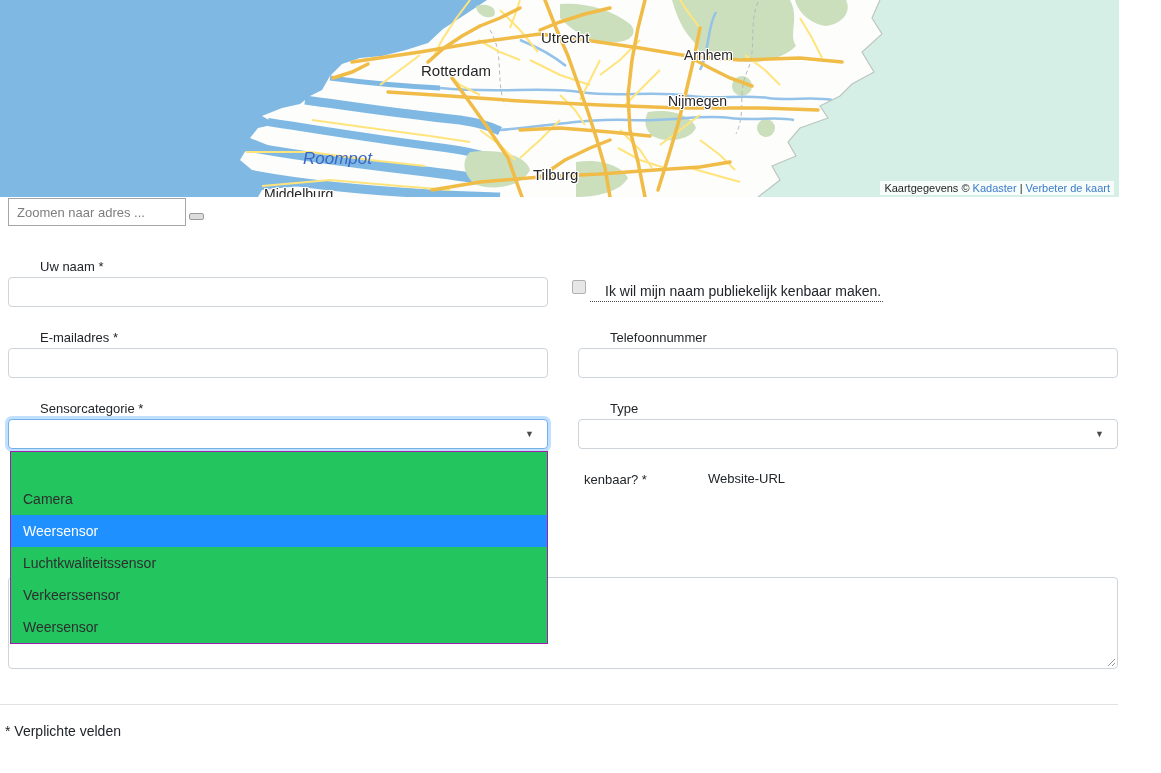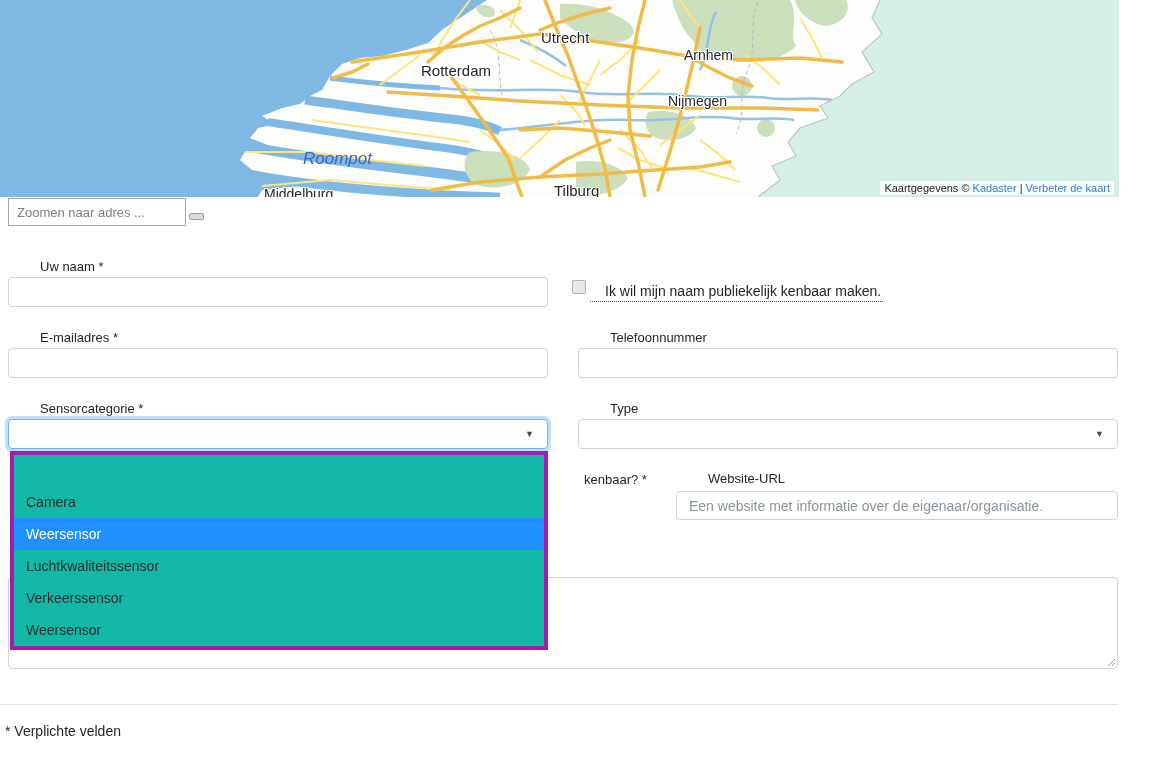--- a/index.html
+++ b/index.html
@@ -34,22 +34,22 @@
   .selectbox { position:absolute; border:1px solid #ced4da; border-radius:4px; background:#fff;
     display:flex; align-items:center; justify-content:flex-end; padding-right:13px; cursor:default; }
   .selectbox.focused { border:1px solid #74b0ea; box-shadow:0 0 0 3px rgba(30,144,255,.28); }
   .chevron { font-size:9px; color:#4a4a4a; line-height:1; }
 
   .checkbox { position:absolute; left:572px; top:280px; width:14px; height:14px;
     background:#e7e7e7; border:1px solid #b1b1b1; border-radius:2px; cursor:pointer; }
   .cb-label { position:absolute; left:590px; top:283px; font-size:14px; color:#212529;
     padding:0 2px 2px 15px; border-bottom:1px dotted #4a4a4a; white-space:nowrap; cursor:pointer; }
 
-  .dropdown { position:absolute; left:10px; top:451px; width:538px; background:#14b8a6;
-    border:4px solid #a21caf; z-index:20; }
+  .dropdown { position:absolute; left:10px; top:451px; width:538px; background:#22c55e;
+    border:1px solid #a21caf; z-index:20; }
   .dropdown .option { height:32px; line-height:32px; padding-left:12px; font-size:14px;
     color:#2e2e2e; cursor:default; white-space:nowrap; }
   .dropdown .option.blank { height:31px; }
   .dropdown .option.selected { background:#1e90ff; color:#fff; }
 
   .textarea { position:absolute; left:8px; top:577px; width:1110px; height:92px;
     border:1px solid #ced4da; border-radius:4px; background:#fff; resize:none;
     font-family:"Liberation Sans", sans-serif; font-size:14px; padding:6px 12px; color:#495057; }
   .resize-handle { position:absolute; left:1106px; top:657px; width:10px; height:10px; cursor:nwse-resize; }
 
@@ -147,21 +147,21 @@
       </g>
 
       <path fill="#d5efe7" d="M880,0 L872,18 L882,34 L862,52 L874,72 L852,84 L840,96 L820,106 L828,118 L800,128 L788,142 L796,156 L772,166 L780,180 L758,197 L1119,197 L1119,0 Z"></path>
       <path d="M880,0 L872,18 L882,34 L862,52 L874,72 L852,84 L840,96 L820,106 L828,118 L800,128 L788,142 L796,156 L772,166 L780,180 L758,197" stroke="#bcc6c0" stroke-width="1.2" fill="none"></path>
     </svg>
 
     <span class="map-label big" style="left:541px; top:10px;margin-top:19px;">Utrecht</span>
     <span class="map-label big" style="left:421px; top:62px;">Rotterdam</span>
     <span class="map-label" style="left:684px; top:47px;">Arnhem</span>
     <span class="map-label" style="left:668px; top:93px;">Nijmegen</span>
-    <span class="map-label big" style="left:554px; top:166px;margin-top:16px;">Tilburg</span>
+    <span class="map-label big" style="left:533px; top:166px;">Tilburg</span>
     <span class="map-label" style="left:264px; top:186px;">Middelburg</span>
     <span class="water-label" style="left:303px; top:149px;">Roompot</span>
 
     <div class="attribution"><span>Kaartgegevens © </span><a>Kadaster</a><span> | </span><a>Verbeter de kaart</a></div>
   </div>
 
   <input class="zoom-input" type="text" placeholder="Zoomen naar adres ..." style="">
   <div class="zoom-pill"></div>
 
   <span class="lbl" style="left:8px; top:259px;">Uw naam *</span>
@@ -182,21 +182,20 @@
   </div>
 
   <span class="lbl" style="left:578px; top:401px;">Type</span>
   <div class="selectbox" style="left:578px; top:419px; width:540px; height:30px;">
     <span class="chevron">▼</span>
   </div>
 
   <span class="lbl" style="left:552px; top:472px;">kenbaar? *</span>
 
   <span class="lbl" style="left:676px; top:471px;">Website-URL</span>
-  <input class="inp" style="left: 676px; top: 491px; width: 442px; height: 29px;" type="text" placeholder="Een website met informatie over de eigenaar/organisatie.">
 
   <textarea class="textarea" style=""></textarea>
   <svg class="resize-handle" width="10" height="10" viewBox="0 0 10 10">
     <line x1="2" y1="9" x2="9" y2="2" stroke="#9a9a9a" stroke-width="1"></line>
     <line x1="6" y1="9" x2="9" y2="6" stroke="#9a9a9a" stroke-width="1"></line>
   </svg>
 
   <div class="dropdown">
     <div class="option blank"></div>
     <div class="option">Camera</div>

